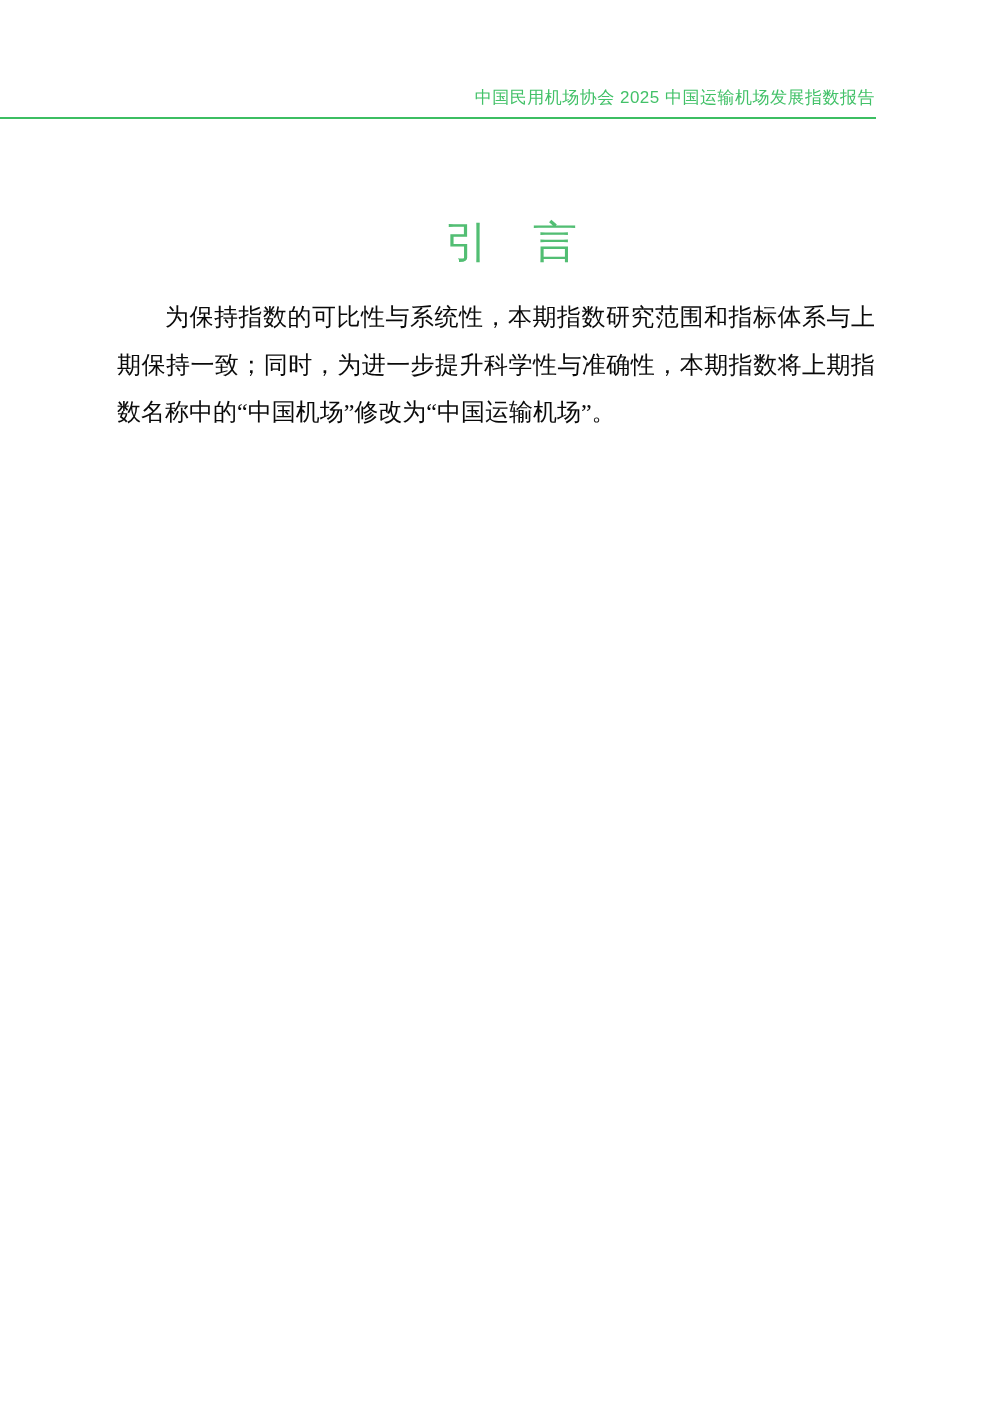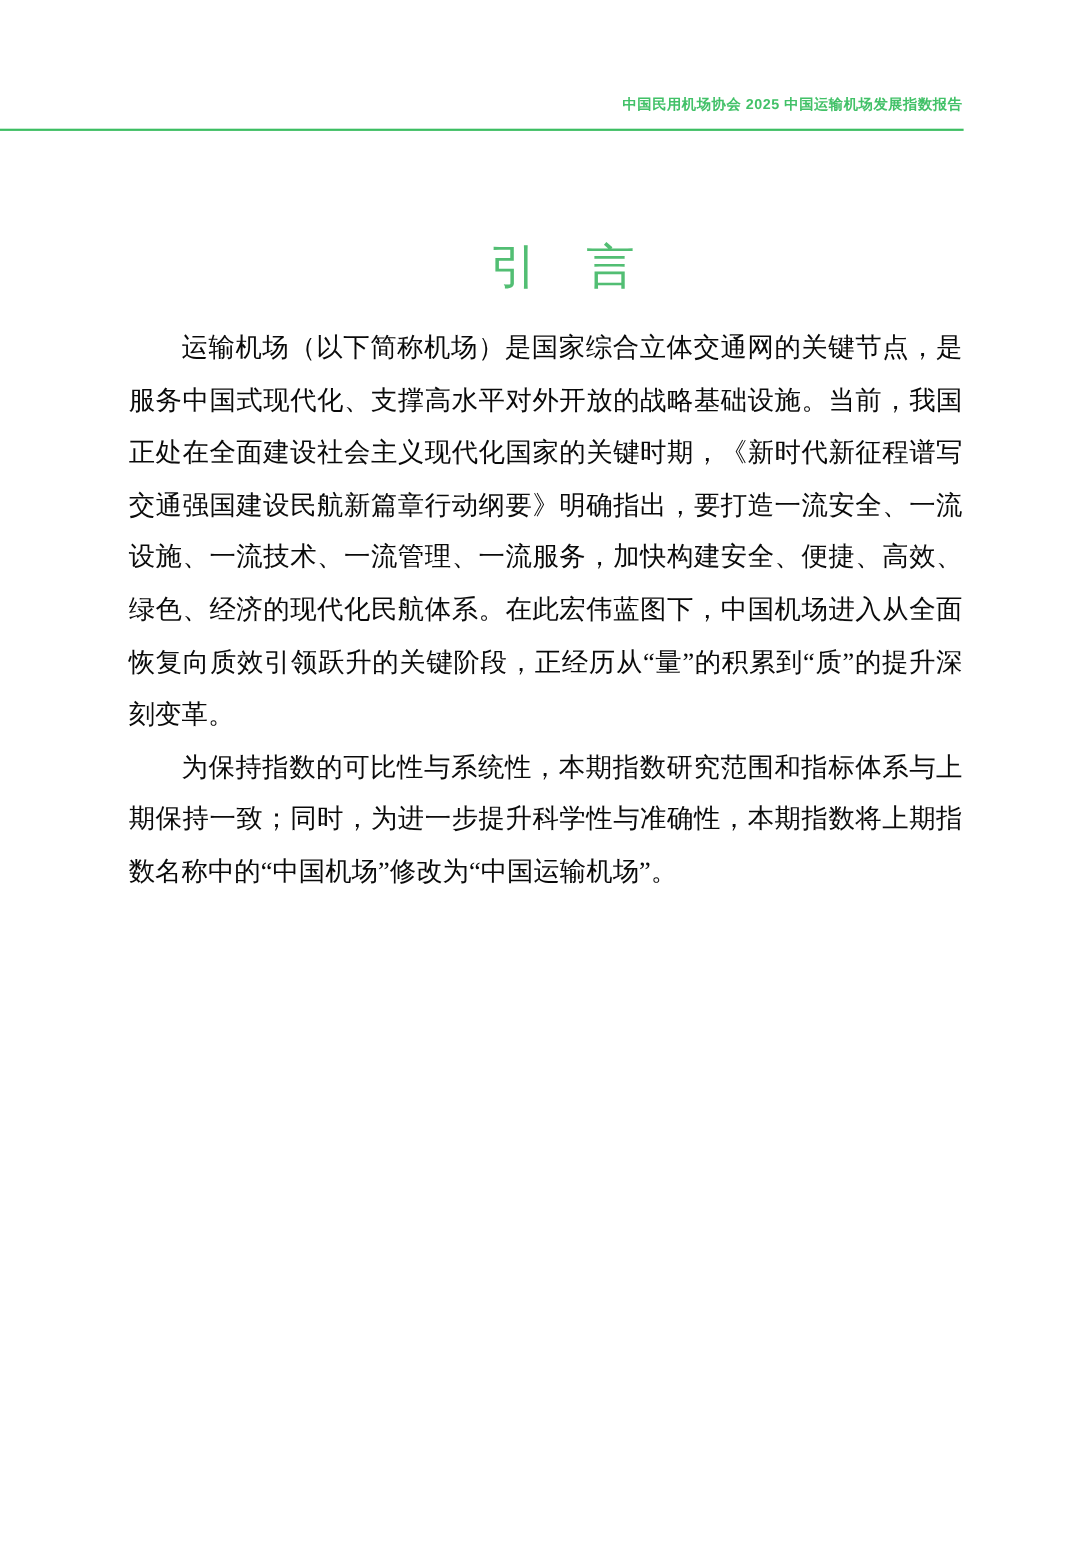--- a/index.html
+++ b/index.html
@@ -15,22 +15,22 @@
     overflow: hidden;
     font-family: "Liberation Serif", "DejaVu Serif", serif;
   }
   .doc-header {
     position: absolute;
     top: 86px;
     left: 0;
     width: 875px;
     text-align: right;
     font-family: "Liberation Sans", "DejaVu Sans", sans-serif;
-    font-size: 13px;
-    font-weight: 700;
+    font-size: 17px;
+    font-weight: 400;
     letter-spacing: 0.5px;
     color: #42c168;
     white-space: nowrap;
   }
   .header-rule {
     position: absolute;
     top: 117px;
     left: 0;
     width: 876px;
     height: 2px;
@@ -70,17 +70,16 @@
 
 <div class="page">
 
   <div class="doc-header">中国民用机场协会 2025 中国运输机场发展指数报告</div>
 
   <div class="header-rule"></div>
 
   <h1 class="doc-title">引　言</h1>
 
   <div class="doc-body">
-    <p>运输机场（以下简称机场）是国家综合立体交通网的关键节点，是服务中国式现代化、支撑高水平对外开放的战略基础设施。当前，我国正处在全面建设社会主义现代化国家的关键时期，《新时代新征程谱写交通强国建设民航新篇章行动纲要》明确指出，要打造一流安全、一流设施、一流技术、一流管理、一流服务，加快构建安全、便捷、高效、绿色、经济的现代化民航体系。在此宏伟蓝图下，中国机场进入从全面恢复向质效引领跃升的关键阶段，正经历从“量”的积累到“质”的提升深刻变革。</p>
     <p>为保持指数的可比性与系统性，本期指数研究范围和指标体系与上期保持一致；同时，为进一步提升科学性与准确性，本期指数将上期指数名称中的“中国机场”修改为“中国运输机场”。</p>
   </div>
 
 </div>
 
 </body></html>

